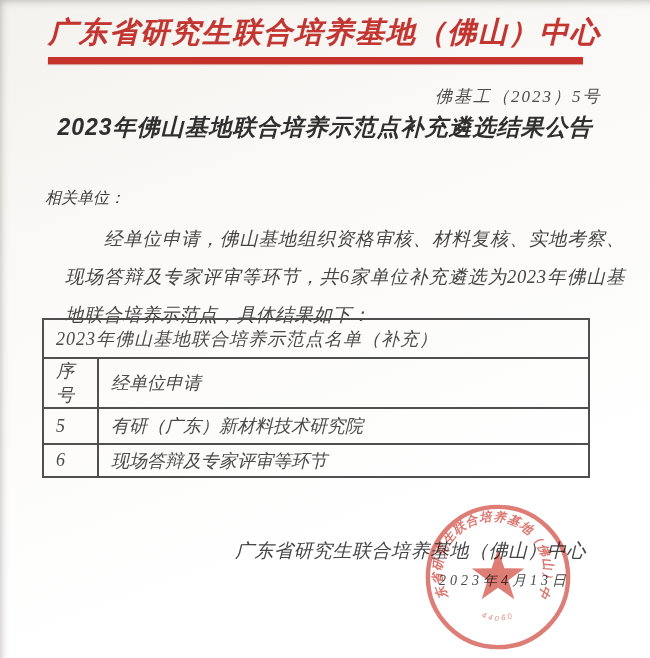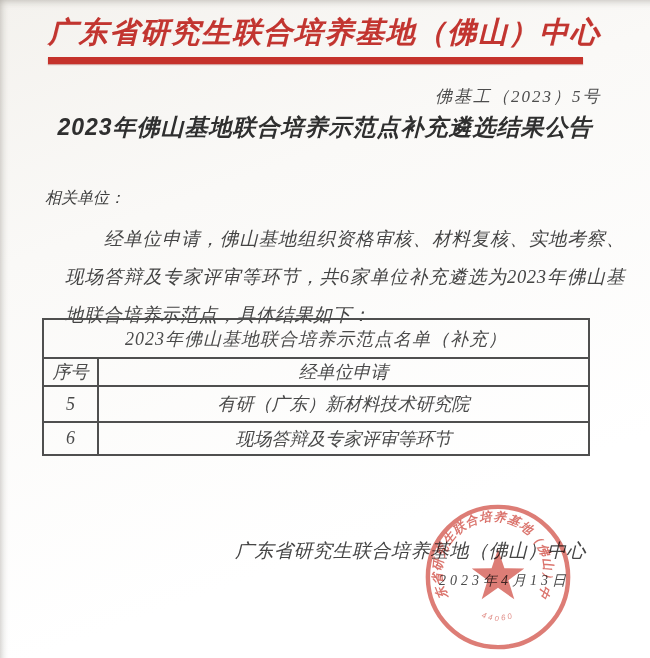--- a/index.html
+++ b/index.html
@@ -97,23 +97,23 @@
     position: absolute;
     top: 318px;
     left: 42px;
     width: 548px;
     border-collapse: collapse;
     font-size: 18px;
     color: #4a4a4a;
   }
   .result-table td {
     border: 2px solid #4f4f4f;
-    text-align: center;
+    text-align: left;
     vertical-align: middle;
-    padding: 0 0;
+    padding: 0 12px;
   }
   .result-table .caption-cell { height: 39px; letter-spacing: 1px; }
   .result-table .head-row td  { height: 28px; }
   .result-table .data-row td  { height: 36px; }
   .result-table .data-row:last-child td { height: 33px; }
   .col-no { width: 55px; }
 
   
   .signature {
     position: absolute;

